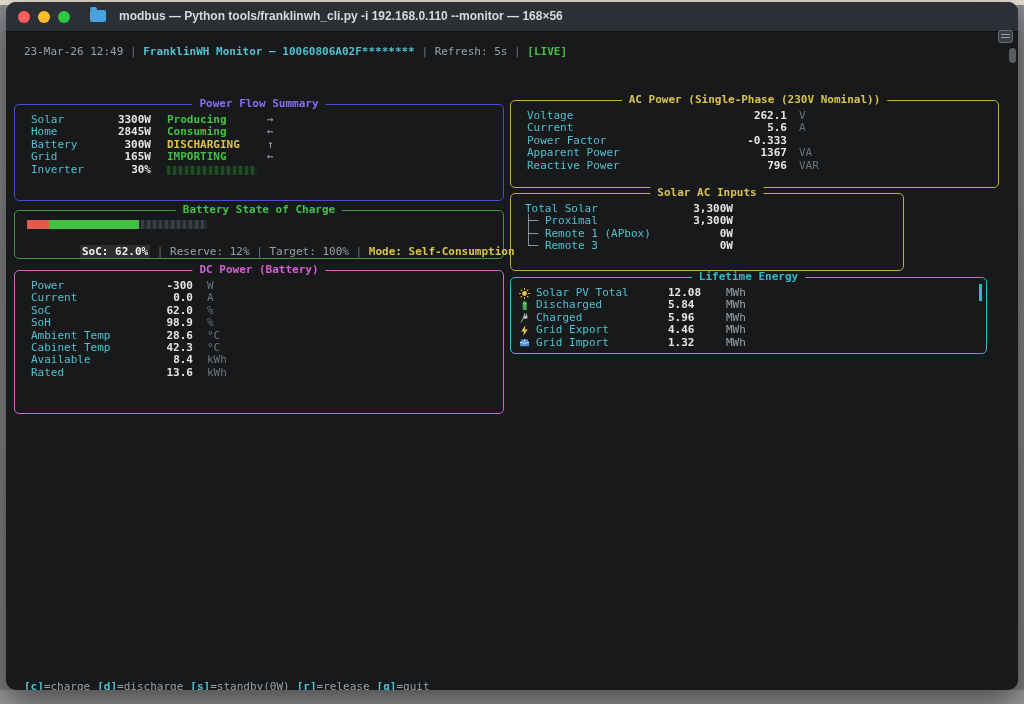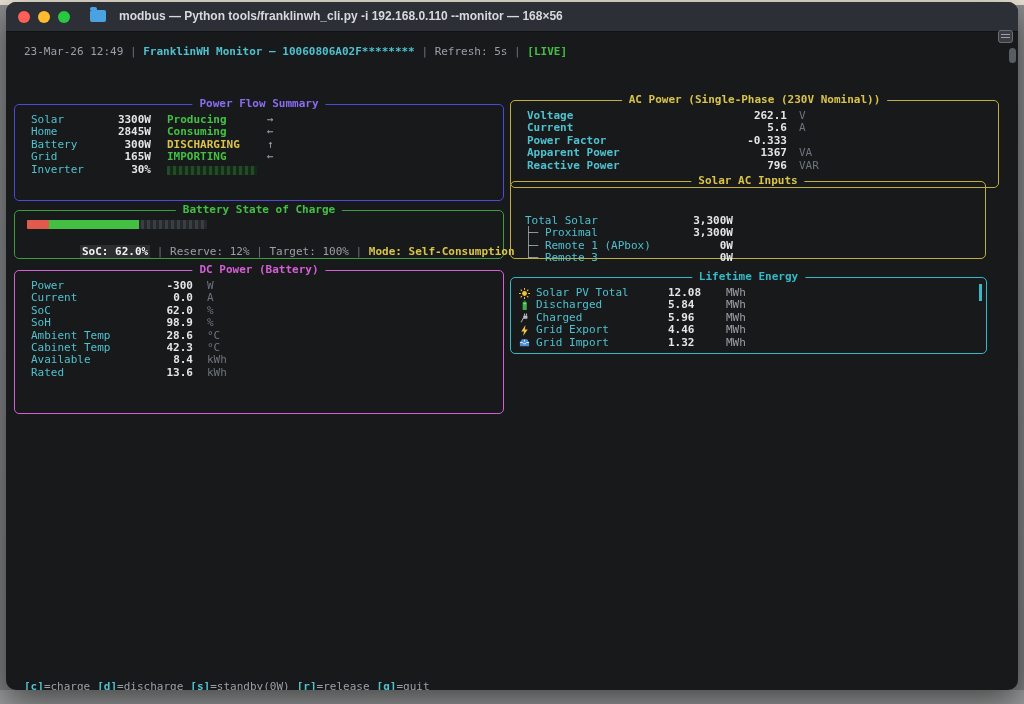--- a/index.html
+++ b/index.html
@@ -53,31 +53,31 @@
   .soc-val{font-weight:bold;color:#f2f4f6;background:rgba(255,255,255,.09);padding:0 2px;}
   
   .dc{left:8px;top:238px;width:490px;height:144px;border-color:var(--magenta);}
   .dc .ptitle{color:var(--magenta);}
   .dc .l{width:104px;color:var(--accent_cyan);}
   .dc .v{width:58px;text-align:right;color:var(--text);font-weight:bold;}
   .dc .u{margin-left:14px;color:var(--dim);}
   
   .ac{left:504px;top:68px;width:489px;height:88px;border-color:var(--yellow_border);}
   .ac .ptitle{color:var(--yellow);}
-  .ac .l{width:122px;color:var(--accent_cyan);font-weight:bold;}
+  .ac .l{width:122px;color:var(--accent_cyan);}
   .ac .v{width:138px;text-align:right;color:var(--text);font-weight:bold;}
   .ac .u{margin-left:12px;color:var(--dim);}
   
-  .si{left:504px;top:149px;width:476px;height:78px;border-color:var(--yellow_border);}
+  .si{left:504px;top:161px;width:394px;height:78px;border-color:var(--yellow_border);}
   .si .ptitle{color:var(--yellow);}
   .si .pre{color:var(--muted);}
   .si .l{color:var(--accent_cyan);}
   .si .lw{width:150px;display:flex;}
   .si .v{width:58px;text-align:right;color:var(--text);font-weight:bold;}
-  .si .rows{padding-left:14px;margin-top:24px;}
+  .si .rows{padding-left:14px;}
   
   .le{left:504px;top:245px;width:477px;height:77px;border-color:var(--cyan_border);}
   .le .ptitle{color:var(--cyan_border);}
   .le .rows{padding-left:8px;}
   .le .ic{width:17px;display:inline-flex;align-items:center;}
   .le .l{width:132px;color:var(--accent_cyan);}
   .le .v{width:50px;text-align:left;color:var(--text);font-weight:bold;}
   .le .u{margin-left:8px;color:var(--muted);}
   .le-thumb{position:absolute;right:4px;top:6px;width:3px;height:17px;background:var(--cyan_border);}
   

